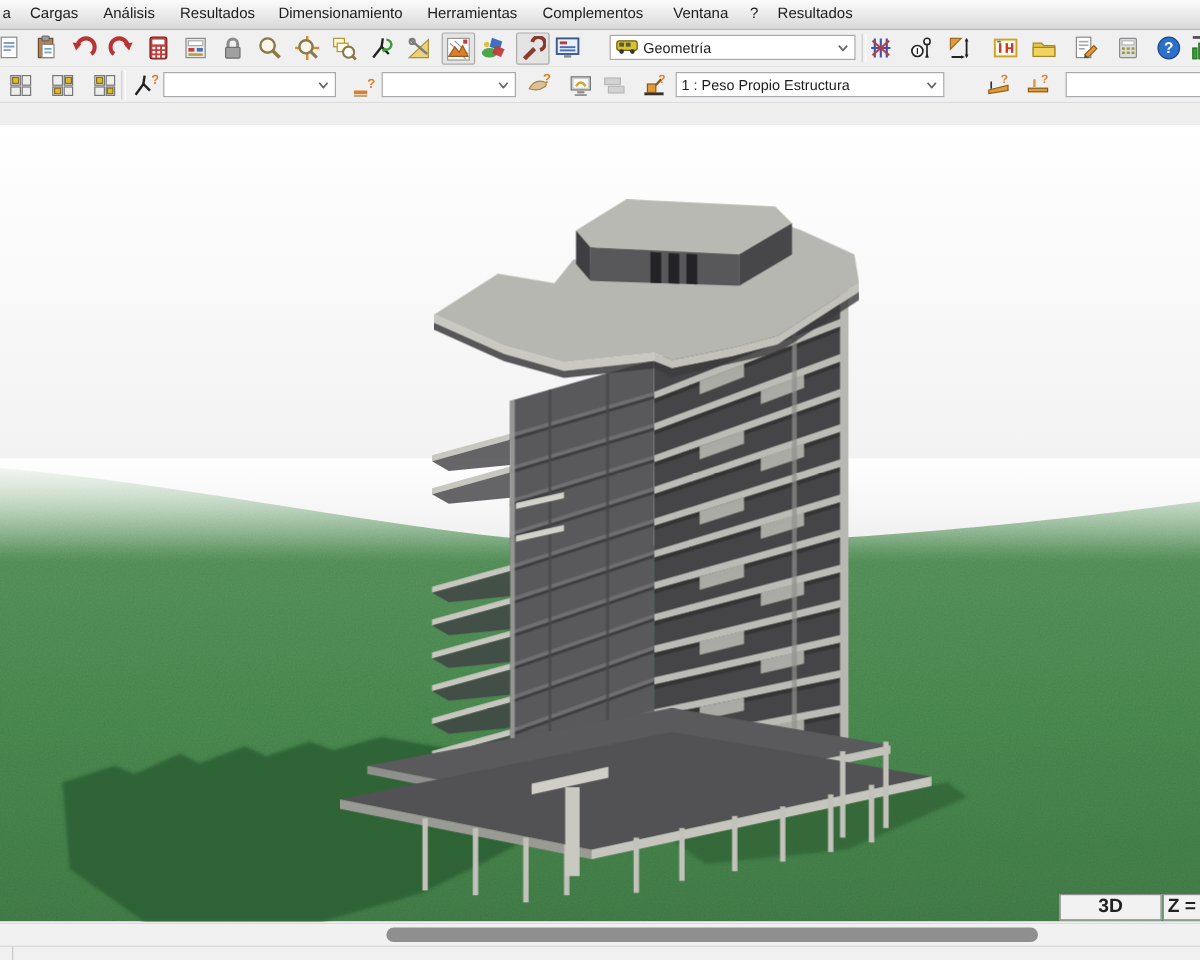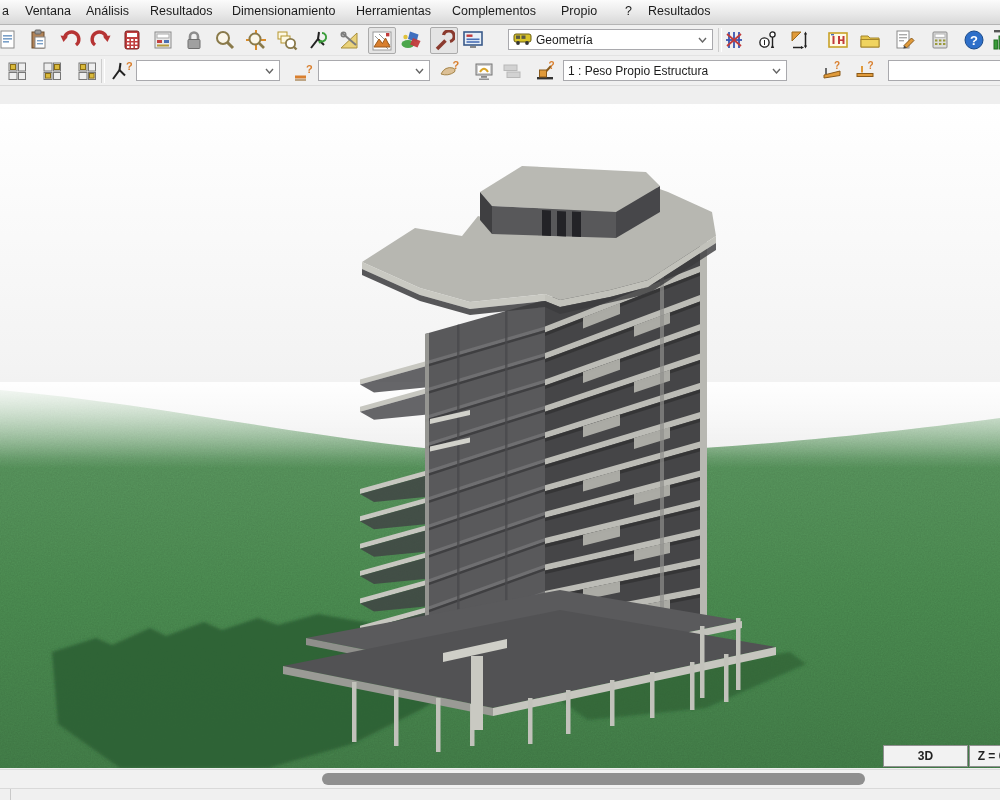--- a/index.html
+++ b/index.html
@@ -17,39 +17,39 @@
   .pressed{background:#e4e4e4;border:1px solid #ababab;border-radius:2px;top:2px;width:26px;height:25px;}
   .vsep{position:absolute;top:3px;width:2px;height:24px;border-left:1px solid #cdcdcd;border-right:1px solid #ffffff;}
   .combo{position:absolute;top:4px;height:21px;background:#ffffff;border:1px solid #a9a9ad;
     display:flex;align-items:center;font-size:12px;color:#1c1c1c;box-sizing:border-box;padding-left:4px;}
   .combo .chev{margin-left:auto;margin-right:5px;width:9px;height:6px;flex:0 0 auto;}
   .combo .cicon{margin-right:4px;flex:0 0 auto;}
   .field{position:absolute;top:4px;height:21px;background:#fff;border:1px solid #a9a9ad;box-sizing:border-box;}
   
   #viewport{position:absolute;left:0;top:104px;width:1000px;height:664px;background:#fff;}
   .badge{position:absolute;top:641px;height:22px;background:#f2f2f2;border:1px solid #8f8f8f;
-    box-sizing:border-box;font-size:12px;font-weight:bold;color:#222;display:flex;align-items:center;justify-content:center;}
+    box-sizing:border-box;font-size:16px;font-weight:bold;color:#222;display:flex;align-items:center;justify-content:center;}
   
   #hscroll{position:absolute;left:0;top:769px;width:1000px;height:19px;background:#f1f1f1;border-top:1px solid #dcdcdc;}
   #hthumb{position:absolute;left:322px;top:3px;width:543px;height:12px;background:#8f8f8f;border-radius:6px;}
   #statusbar{position:absolute;left:0;top:788px;width:1000px;height:12px;background:#f0f0f0;border-top:1px solid #d9d9d9;}
   #statusdiv{position:absolute;left:10px;top:0;width:1px;height:12px;background:#c9c9c9;}
 </style>
 </head>
 <body>
 
 <div id="menubar">
   <span class="mi" style="left:2px">a</span>
-  <span class="mi" style="left:25px">Ventana</span>
+  <span class="mi" style="left:25px">Cargas</span>
   <span class="mi" style="left:86px">Análisis</span>
   <span class="mi" style="left:150px">Resultados</span>
   <span class="mi" style="left:232px">Dimensionamiento</span>
   <span class="mi" style="left:356px">Herramientas</span>
   <span class="mi" style="left:452px">Complementos</span>
-  <span class="mi" style="left:561px">Propio</span>
+  <span class="mi" style="left:561px">Ventana</span>
   <span class="mi" style="left:625px">?</span>
   <span class="mi" style="left:648px">Resultados</span>
 </div>
 
 <div id="tb1">
   <span class="tbi" style="left:-6px">
     <svg width="22" height="22">
         <rect x="6" y="2" width="13" height="17" fill="#fff" stroke="#8a8a8a"></rect>
         <rect x="8" y="6" width="9" height="1.6" fill="#7aa0c8"></rect>
         <rect x="8" y="9" width="9" height="1.6" fill="#7aa0c8"></rect>

